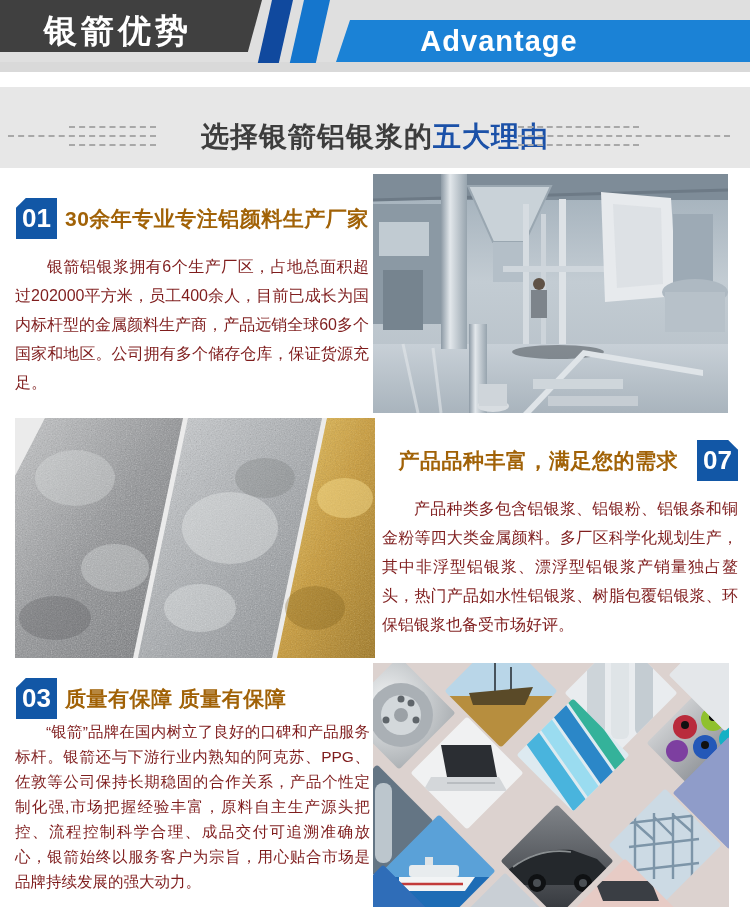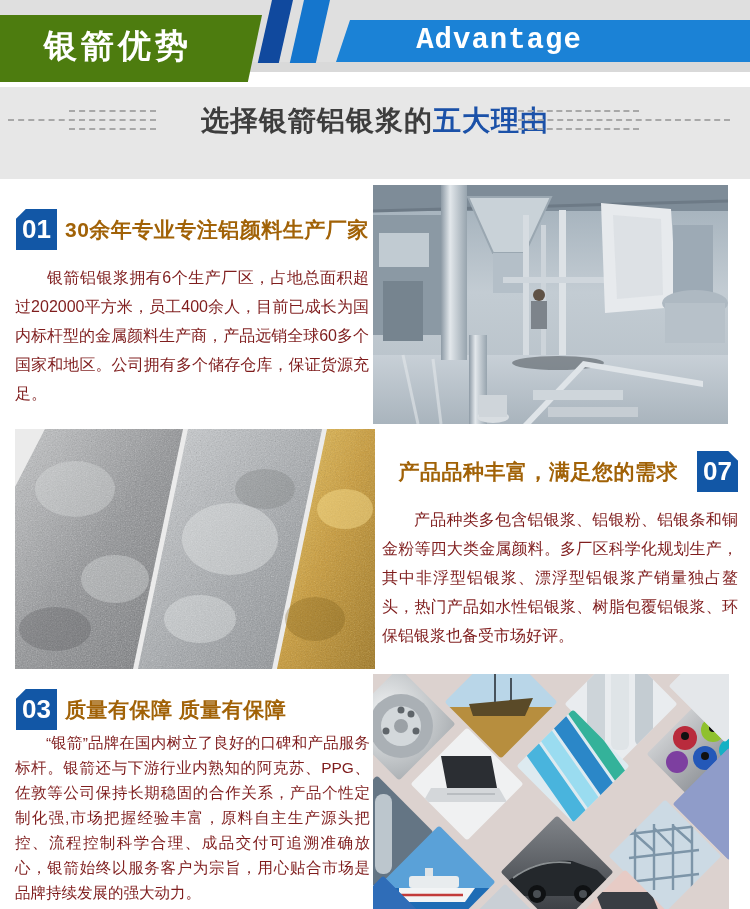--- a/index.html
+++ b/index.html
@@ -2,36 +2,36 @@
 <html><head>
 <meta charset="utf-8">
 <style>
   * { margin:0; padding:0; box-sizing:border-box; }
   html,body { background:#f2f2f2; }
   body { font-family:"Liberation Sans","DejaVu Sans",sans-serif; }
   .page { position:relative; width:750px; height:909px; margin:0 auto; background:#ffffff; overflow:hidden; }
 
   
   .topbar { position:relative; height:62px; background:#dfdfdf; }
-  .banner-left { position:absolute; left:0; top:15px; width:262px; height:67px; background:#4d7c0f;
+  .banner-left { position:absolute; left:0; top:0; width:262px; height:52px; background:#404040;
                  clip-path:polygon(0 0,100% 0,94.6% 100%,0 100%); }
   .banner-left span { display:block; padding-left:44px; line-height:62px; font-size:33px; font-weight:900;
                       color:#fff; letter-spacing:4px; }
   .stripe { position:absolute; top:0; height:63px; transform:skewX(-12.7deg); transform-origin:top left; }
   .stripe1 { left:272px; width:21px; background:#10499e; }
   .stripe2 { left:304px; width:26px; background:#1576cd; }
   .banner-right { position:absolute; left:336px; right:0; top:20px; height:42px; background:#1b82d6;
                   clip-path:polygon(14px 0,100% 0,100% 100%,0 100%); }
   .banner-right span { display:block; text-align:center; padding-right:88px; line-height:42px;
-                       font-size:29px; font-weight:900; color:#fff; letter-spacing:1px;font-family:Liberation Mono, monospace; }
+                       font-size:29px; font-weight:900; color:#fff; letter-spacing:1px; }
   .strip-gray { height:10px; background:#d9d9d9; }
   .strip-white { height:15px; background:#ffffff; }
 
   
-  .intro { height:92px; background:#e7e7e7; padding-top:13px; }
+  .intro { height:81px; background:#e7e7e7; padding-top:29px; }
   .intro-row { position:relative; height:42px; }
   .intro-title { position:absolute; left:50%; transform:translateX(-50%); top:0; line-height:42px;
                  white-space:nowrap; font-size:28px; font-weight:bold; color:#3d3d3d; letter-spacing:1px; }
   .intro-title .hl { color:#1b51a8; }
   .dashes { position:absolute; top:10px; }
   .dashes-left { left:8px; width:148px; }
   .dashes-right { left:518px; width:214px; }
   .dl { border-top:2px dashed #a8a8a8; margin-bottom:7px; }
   .dashes-left .s  { width:87px; margin-left:auto; }
   .dashes-left .l  { width:148px; }

